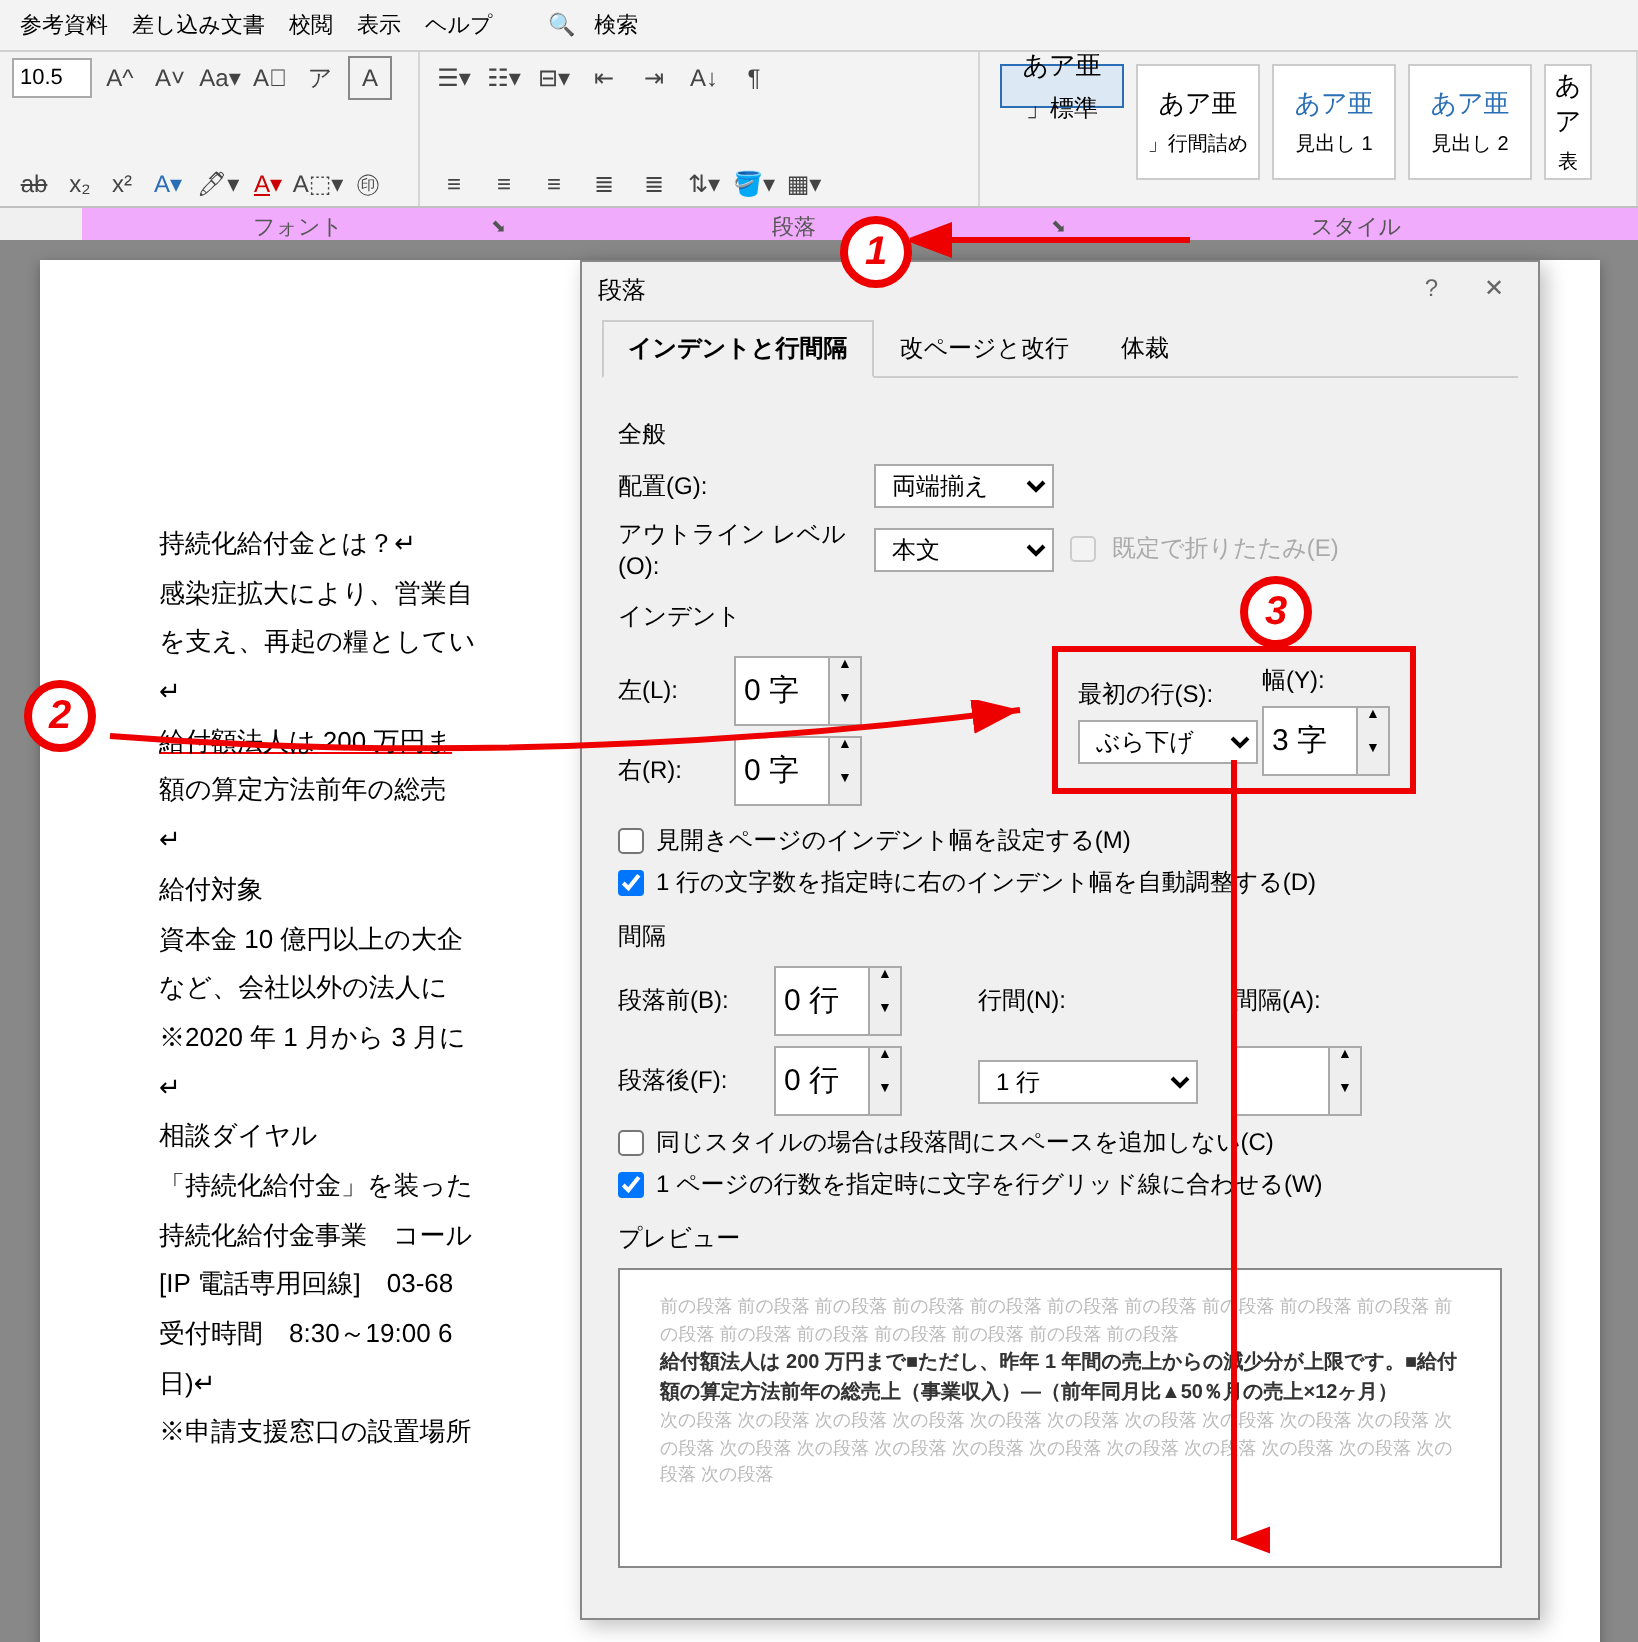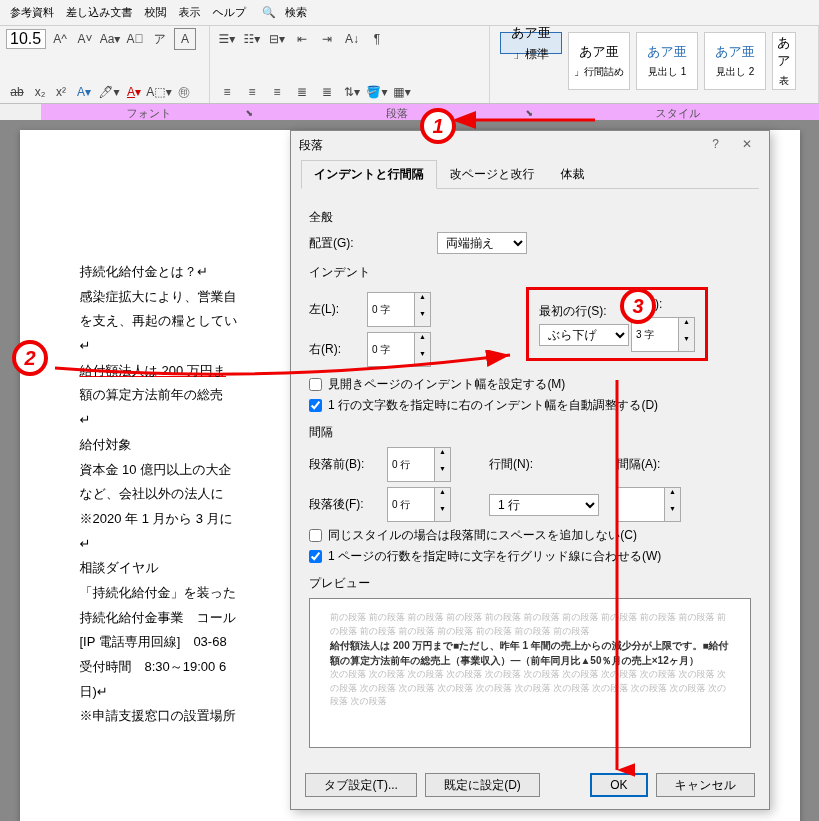--- a/index.html
+++ b/index.html
@@ -7,21 +7,21 @@
 
 
 .menubar { background: #f3f3f3; display: flex; padding: 2px 4px; font-size: 11px; border-bottom: 1px solid #d0d0d0; }
 .menubar span { padding: 3px 6px; }
 
 
 .ribbon { background: #f3f3f3; display: flex; border-bottom: 1px solid #c0c0c0; height: 78px; }
 .ribbon-group { border-right: 1px solid #d6d6d6; padding: 2px 6px 0 6px; display: flex; flex-direction: column; justify-content: space-between; }
 .ribbon-row { display: flex; gap: 3px; align-items: center; }
 .ribbon-row2 { display: flex; gap: 3px; align-items: center; margin-top: 4px; text-align: center; }
-.font-size { width: 40px; height: 20px; font-size: 16px; padding: 1px 3px; border: 1px solid #aaa; background: #fff; }
+.font-size { width: 40px; height: 20px; font-size: 11px; padding: 1px 3px; border: 1px solid #aaa; background: #fff; }
 .ribbon-btn { width: 22px; height: 22px; display: inline-flex; align-items: center; justify-content: center; font-size: 12px; color: #444; }
 .ribbon-btn.small { width: 18px; }
 .group-label-row { background: #f0abfc; padding: 2px 0; display: flex; font-size: 11px; color: #555; border-bottom: 1px solid #c0c0c0; margin-left: 41px; }
 .group-label { text-align: center; position: relative; }
 .group-label .launcher { position: absolute; right: 4px; top: 2px; font-size: 9px; }
 
 .styles-group { display: flex; gap: 6px; padding: 4px; text-align: center; }
 .style-item { width: 62px; height: 58px; border: 1px solid #ccc; display: flex; flex-direction: column; align-items: center; justify-content: center; font-size: 10px; background: #fff; }
 .style-item.sel { border: 1px solid #2a6fb5; background: #dce9f5; }
 .style-preview { font-size: 13px; margin-bottom: 4px; }
@@ -36,21 +36,21 @@
 .dialog-title .buttons span { width: 28px; display: inline-block; text-align: center; color: #666; }
 .tabs { display: flex; border-bottom: 1px solid #ccc; margin: 0 10px; }
 .tab { padding: 5px 12px; border: 1px solid transparent; border-bottom: none; }
 .tab.active { background: #f0f0f0; border: 1px solid #ccc; border-bottom: 1px solid #f0f0f0; margin-bottom: -1px; font-weight: bold; }
 .dialog-body { padding: 10px 18px; }
 .section-label { font-size: 12px; margin: 10px 0 6px 0; }
 .field-row { display: flex; align-items: center; margin: 5px 0; gap: 8px; }
 .field-row label { width: 120px; }
 .sel { border: 1px solid #aaa; background: #fff; height: 22px; padding: 1px 4px; font-size: 12px; }
 .spin { display: inline-flex; }
-.spin input { width: 48px; height: 35px; border: 1px solid #aaa; padding: 1px 4px; font-size: 10px; }
+.spin input { width: 48px; height: 35px; border: 1px solid #aaa; padding: 1px 4px; font-size: 15px; }
 .spin .arrows { width: 16px; display: flex; flex-direction: column; border: 1px solid #aaa; border-left: none; }
 .spin .arrows span { flex: 1; font-size: 7px; text-align: center; line-height: 1; background: #eee; }
 .chk-row { display: flex; align-items: center; gap: 6px; margin: 4px 0; font-size: 12px; }
 .chk { width: 13px; height: 13px; }
 .highlight-box { border: 3px solid #e00; padding: 6px 10px; display: flex; gap: 2px; align-items: center; }
 .preview-box { border: 1px solid #888; background: #fff; height: 150px; margin-top: 6px; padding: 12px 20px; font-size: 9px; color: #bbb; line-height: 1.5; overflow: hidden; }
 .preview-box .dark { color: #333; font-weight: bold; font-size: 10px; }
 .dialog-buttons { position: absolute; bottom: 12px; right: 14px; left: 14px; display: flex; justify-content: space-between; }
 .dialog-buttons .left { display: flex; gap: 8px; }
 .dialog-buttons .right { display: flex; gap: 8px; }
@@ -63,21 +63,21 @@
 </style>
 </head>
 <body>
 
 <div class="menubar">
   <span>参考資料</span>
   <span>差し込み文書</span>
   <span>校閲</span>
   <span>表示</span>
   <span>ヘルプ</span>
-  <span style="margin-left:4px;">🔍 <span>検索</span></span>
+  <span style="margin-left:16px;">🔍 <span>検索</span></span>
 </div>
 
 <div class="ribbon">
   <div class="ribbon-group" style="width:210px;">
     <div class="ribbon-row">
       <input class="font-size" value="10.5" style="">
       <span class="ribbon-btn">A^</span>
       <span class="ribbon-btn">A˅</span>
       <span class="ribbon-btn">Aa▾</span>
       <span class="ribbon-btn">A⃠</span>
@@ -186,20 +186,26 @@
     <div class="tab active">インデントと行間隔</div>
     <div class="tab">改ページと改行</div>
     <div class="tab">体裁</div>
   </div>
   <div class="dialog-body">
     <div class="section-label">全般</div>
     <div class="field-row">
       <label>配置(G):</label>
       <select class="sel" style="width:90px;"><option>両端揃え</option></select>
     </div>
+    <div class="field-row">
+      <label>アウトライン レベル(O):</label>
+      <select class="sel" style="width:90px;"><option>本文</option></select>
+      <input type="checkbox" class="chk" disabled="" style="">
+      <span style="color:#aaa;">既定で折りたたみ(E)</span>
+    </div>
 
     <div class="section-label">インデント</div>
     <div style="display:flex; gap:12px; align-items:flex-start;">
       <div style="flex:0 0 205px;">
         <div class="field-row">
           <label style="width:50px;">左(L):</label>
           <div class="spin">
               <input value="0 字" style="">
               <div class="arrows">
                 <span>▲</span>
@@ -284,30 +290,20 @@
         <span>1 ページの行数を指定時に文字を行グリッド線に合わせる(W)</span>
       </div>
 
     <div class="section-label">プレビュー</div>
     <div class="preview-box">
       <div>前の段落 前の段落 前の段落 前の段落 前の段落 前の段落 前の段落 前の段落 前の段落 前の段落 前の段落 前の段落 前の段落 前の段落 前の段落 前の段落 前の段落</div>
       <div class="dark">給付額法人は 200 万円まで■ただし、昨年 1 年間の売上からの減少分が上限です。■給付額の算定方法前年の総売上（事業収入）―（前年同月比▲50％月の売上×12ヶ月）</div>
       <div>次の段落 次の段落 次の段落 次の段落 次の段落 次の段落 次の段落 次の段落 次の段落 次の段落 次の段落 次の段落 次の段落 次の段落 次の段落 次の段落 次の段落 次の段落 次の段落 次の段落 次の段落 次の段落</div>
     </div>
   </div>
-  <div class="dialog-buttons">
-    <div class="left">
-      <button class="btn">タブ設定(T)...</button>
-      <button class="btn">既定に設定(D)</button>
-    </div>
-    <div class="right">
-      <button class="btn primary">OK</button>
-      <button class="btn">キャンセル</button>
-    </div>
-  </div>
 </div>
 
 <div class="circ" style="top:108px; left:420px;">1</div>
 <div class="circ" style="top:340px; left:12px;">2</div>
 <div class="circ" style="top:288px; left:620px;">3</div>
 
 <svg class="arrow-svg" style="top:110px;left:455px;" width="150" height="30">
   <defs>
       <marker id="ah1" markerWidth="10" markerHeight="10" refX="2" refY="3" orient="auto">
         <path d="M0,0 L0,6 L8,3 z" fill="#e00"></path>

